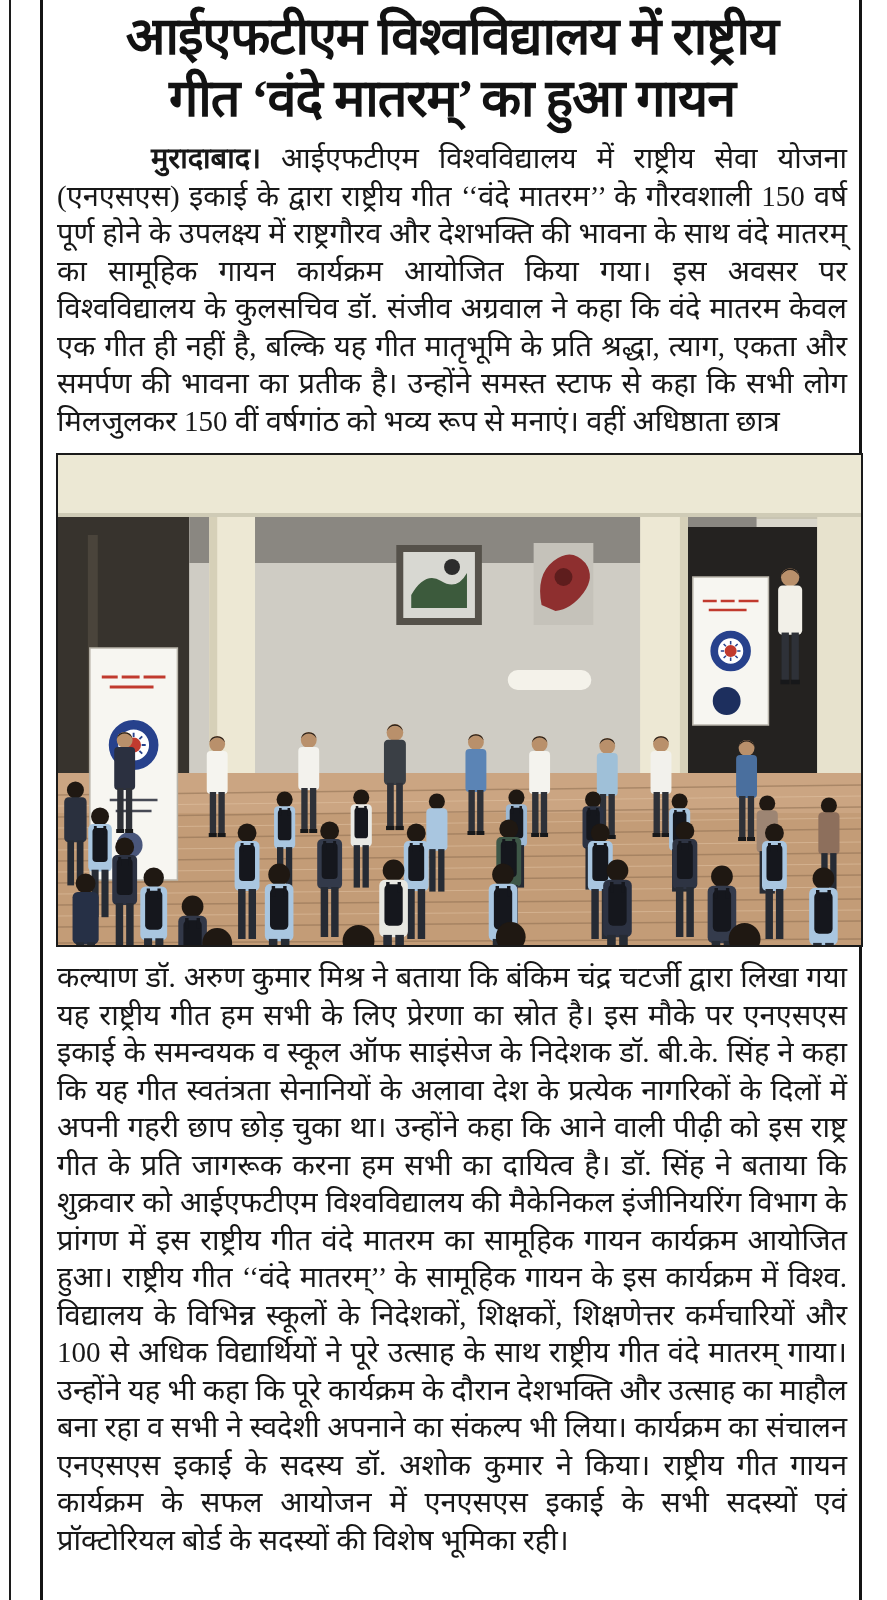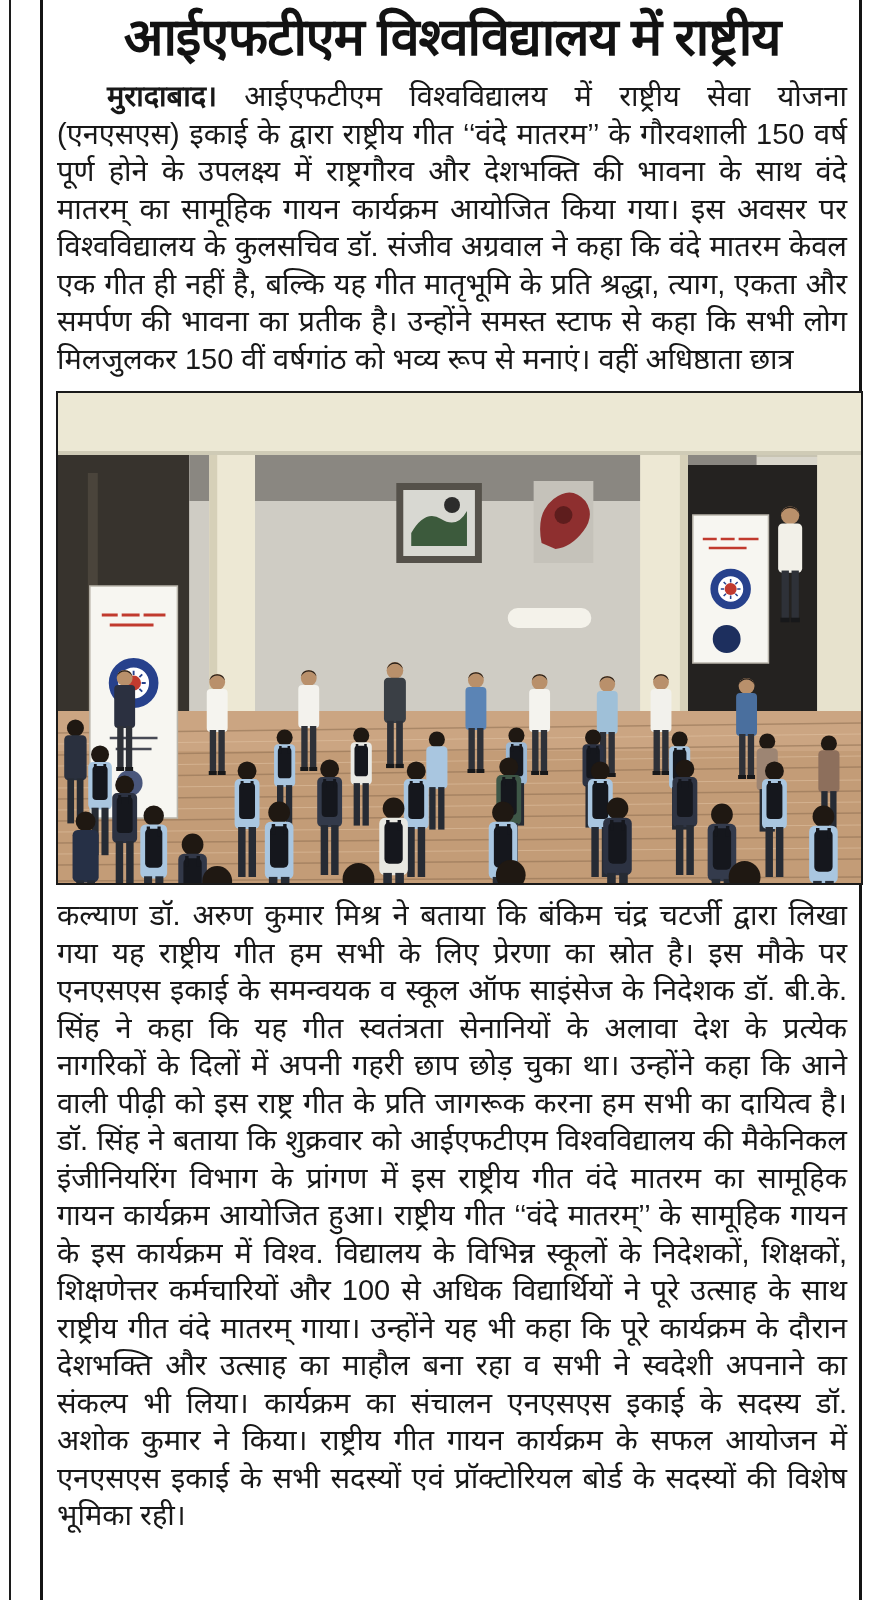--- a/index.html
+++ b/index.html
@@ -1,21 +1,21 @@
 <!DOCTYPE html>
 <html lang="hi"><head>
 <meta charset="utf-8">
 <style>
   html,body{margin:0;padding:0;background:#ffffff;}
   .page{
     position:relative;
     width:887px;height:1600px;
     background:#ffffff;
     overflow:hidden;
-    font-family:Liberation Sans, sans-serif;
+    font-family:Liberation Serif, serif;
     color:#141414;
   }
   .col-rule{
     position:absolute;left:9px;top:0;bottom:0;width:2px;
     background:#1c1c1c;
   }
   .article-box{
     position:absolute;left:40px;top:-4px;bottom:-4px;width:822px;
     border-left:3px solid #141414;
     border-right:3px solid #141414;
@@ -26,41 +26,41 @@
   .headline{
     font-size:52px;line-height:62px;font-weight:700;
     text-align:center;letter-spacing:-1px;
     margin:2px 0 10px 0;color:#121212;
   }
   .bodytext{
     font-size:29px;line-height:37.5px;text-align:justify;
     color:#181818;margin:0;
   }
   .bodytext.first{ text-indent:50px; }
-  .dateline{ font-weight:700; }
+  .dateline{ font-weight:700;margin-left:44px; }
   .photo-frame{
     width:807px;height:494px;
     margin:13px 0 12px -1px;
     border:2px solid #1a1a1a;
     box-sizing:border-box;
     background:#e9e5d3;
   }
   .photo-frame svg{display:block;width:100%;height:100%;}
   .para2{ margin-top:4px; }
 </style>
 </head>
 <body>
 
 <div class="page">
 
   <div class="col-rule"></div>
 
   <div class="article-box">
 
-    <h1 class="headline"><span>आईएफटीएम विश्वविद्यालय में राष्ट्रीय</span><br></h1>
+    <h1 class="headline"><span>आईएफटीएम विश्वविद्यालय में राष्ट्रीय</span><br><span>गीत ‘वंदे मातरम्’ का हुआ गायन</span></h1>
 
     <p class="bodytext first"><span class="dateline">मुरादाबाद।</span><span> आईएफटीएम विश्वविद्यालय में राष्ट्रीय सेवा योजना (एनएसएस) इकाई के द्वारा राष्ट्रीय गीत ‘‘वंदे मातरम’’ के गौरवशाली 150 वर्ष पूर्ण होने के उपलक्ष्य में राष्ट्रगौरव और देशभक्ति की भावना के साथ वंदे मातरम् का सामूहिक गायन कार्यक्रम आयोजित किया गया। इस अवसर पर विश्वविद्यालय के कुलसचिव डॉ. संजीव अग्रवाल ने कहा कि वंदे मातरम केवल एक गीत ही नहीं है, बल्कि यह गीत मातृभूमि के प्रति श्रद्धा, त्याग, एकता और समर्पण की भावना का प्रतीक है। उन्होंने समस्त स्टाफ से कहा कि सभी लोग मिलजुलकर 150 वीं वर्षगांठ को भव्य रूप से मनाएं। वहीं अधिष्ठाता छात्र</span></p>
 
     <div class="photo-frame">
       <svg viewBox="0 0 807 490" preserveAspectRatio="none">
         <defs>
           <g id="pfront">
             <circle cx="12" cy="9" r="8" fill="#b9906b"></circle>
             <path d="M4.2 7.5a8 8 0 0 1 15.6 0c-2-3.4-4.6-5-7.8-5s-5.8 1.6-7.8 5z" fill="#241d18"></path>
             <rect x="1.5" y="16" width="21" height="43" rx="4" fill="currentColor"></rect>

